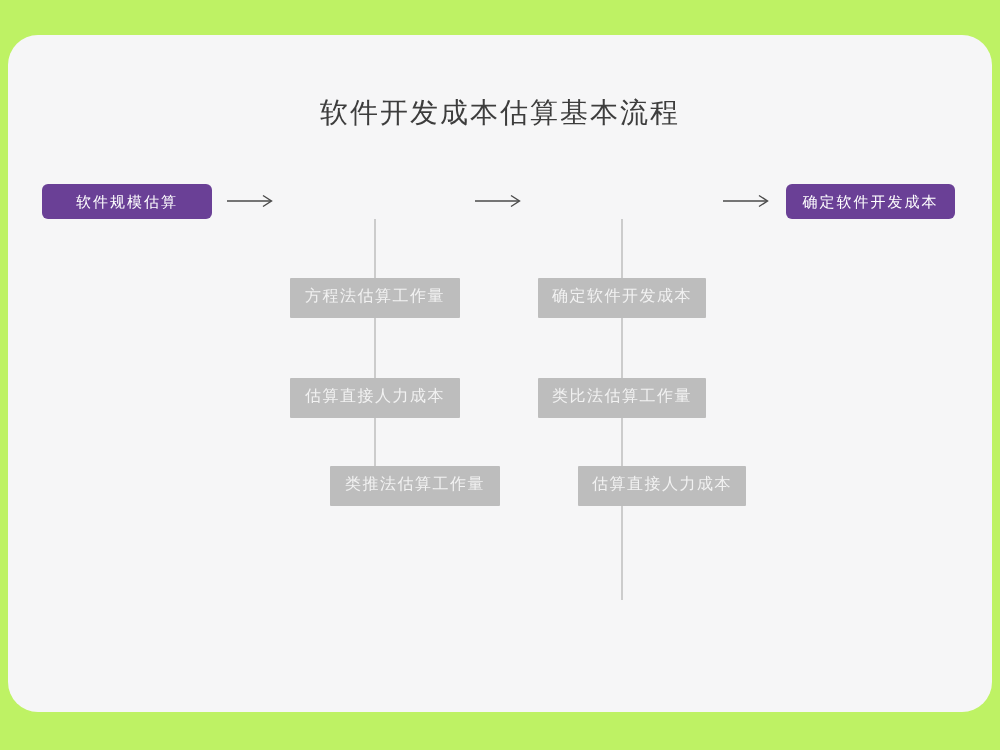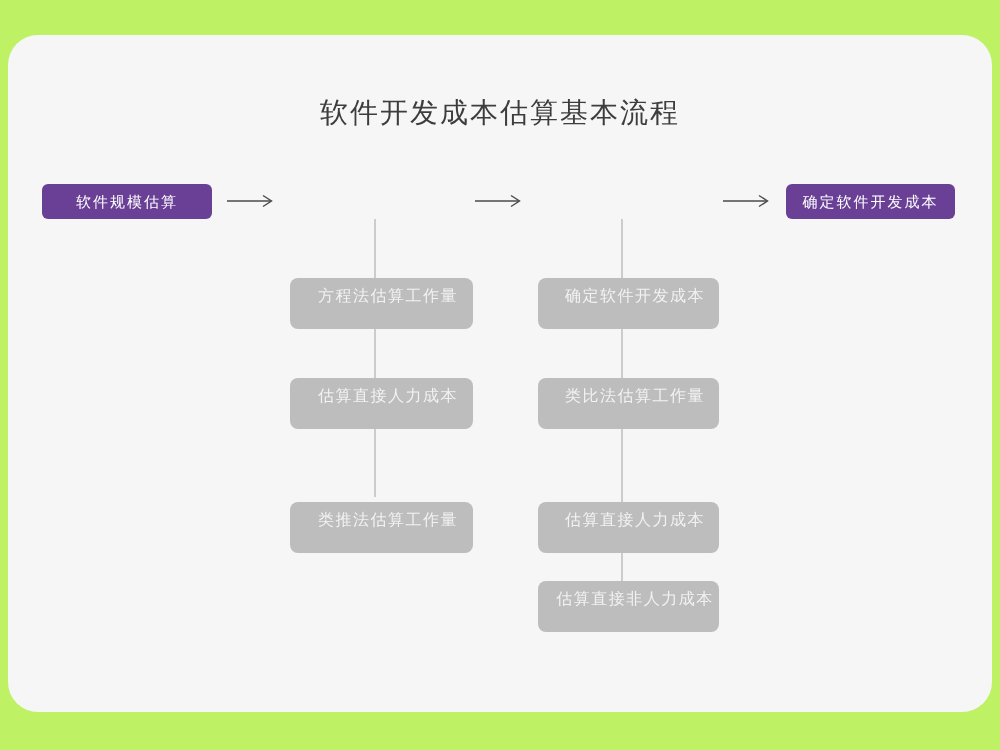--- a/index.html
+++ b/index.html
@@ -65,36 +65,35 @@
     position: absolute;
     width: 2px;
     background: #cccccc;
     z-index: 0;
   }
   .v-line-work { left: 374px; top: 219px; height: 278px; }
   .v-line-cost { left: 621px; top: 219px; height: 381px; }
   .sub-box {
     position: absolute;
     width: 170px;
-    height: 51px;
+    height: 40px;
     line-height: 36px;
     background: #bdbdbd;
     color: #f2f2f2;
     font-size: 16px;
     letter-spacing: 1.5px;
     text-align: center;
-    border-radius: 8px;
+    border-radius: 1px;
     z-index: 1;
-    padding-left: 13px;
   }
   .work-col { left: 290px; }
   .cost-col { left: 538px; width: 168px; }
   .row-1 { top: 278px; }
   .row-2 { top: 378px; }
-  .row-3 { top: 502px; }
+  .row-3 { top: 466px; margin-left: 40px; }
   .row-4 { top: 581px; }
 </style>
 </head>
 <body>
 
 <div class="stage">
 
   <div class="card"></div>
 
   <div class="diagram-title">软件开发成本估算基本流程</div>
@@ -123,15 +122,14 @@
 
   <div class="step-box step-4">确定软件开发成本</div>
 
   <div class="sub-box work-col row-1">方程法估算工作量</div>
   <div class="sub-box work-col row-2">估算直接人力成本</div>
   <div class="sub-box work-col row-3">类推法估算工作量</div>
 
   <div class="sub-box cost-col row-1">确定软件开发成本</div>
   <div class="sub-box cost-col row-2">类比法估算工作量</div>
   <div class="sub-box cost-col row-3">估算直接人力成本</div>
-  <div class="sub-box cost-col row-4">估算直接非人力成本</div>
 
 </div>
 
 </body></html>

